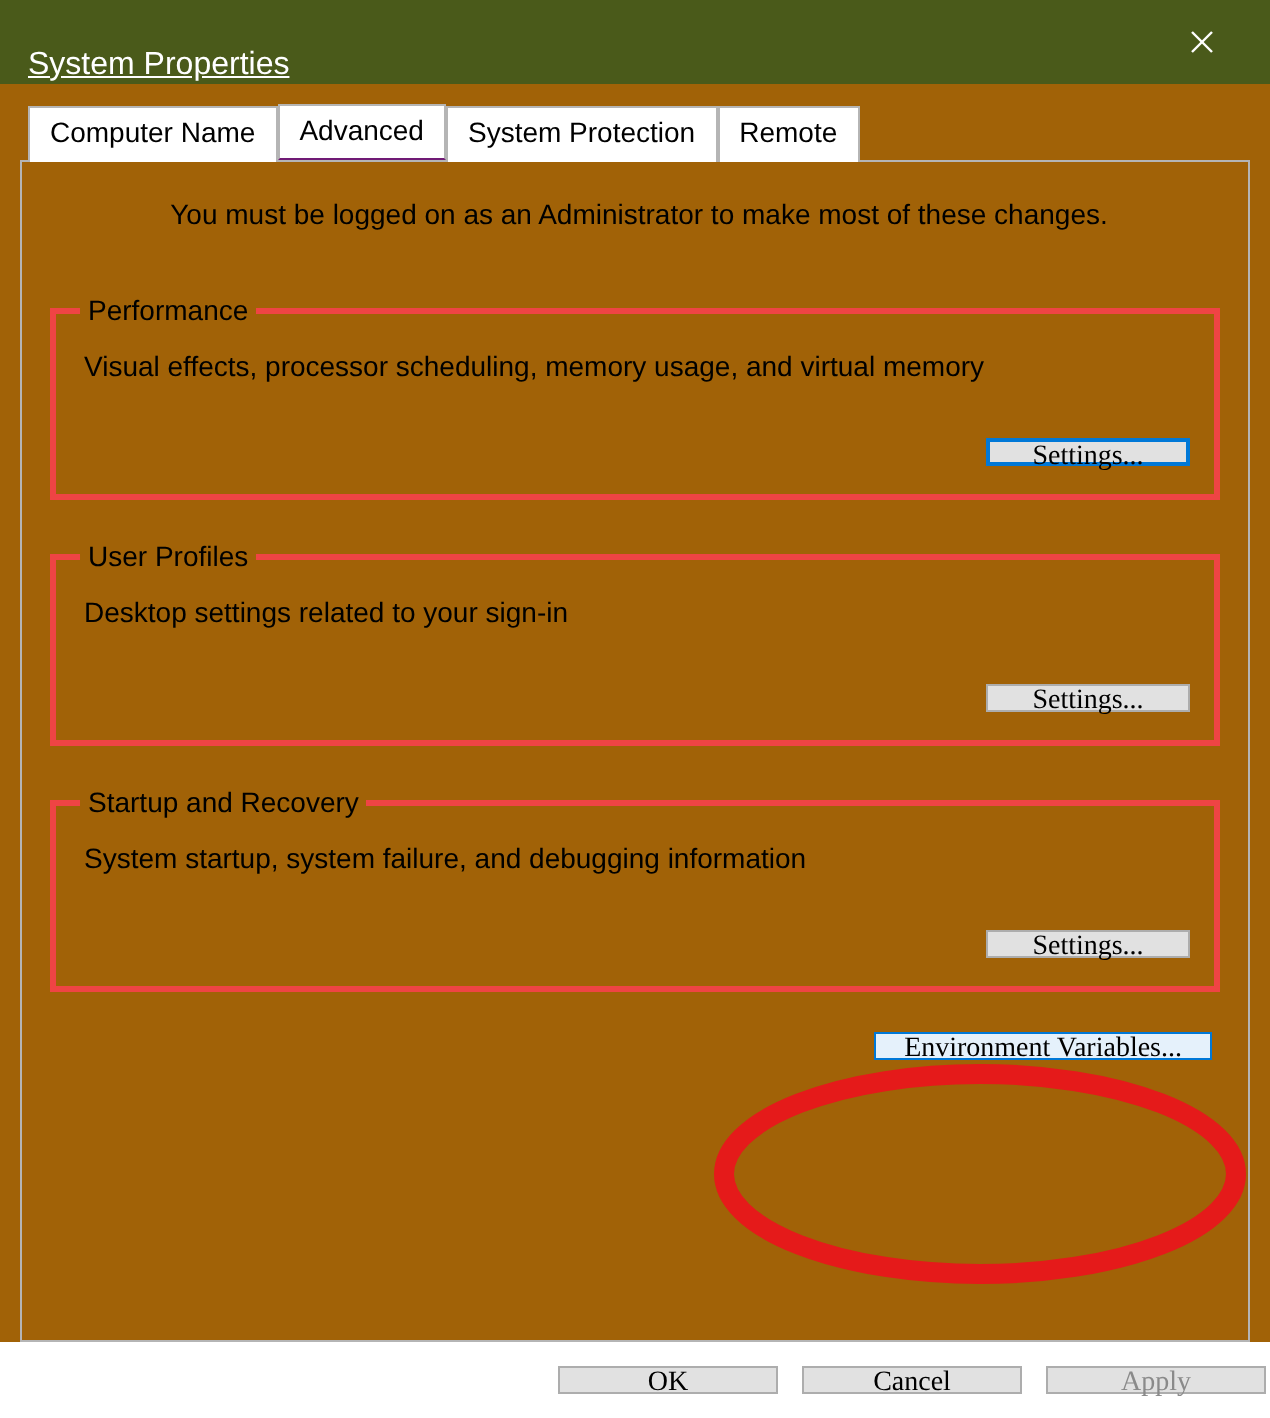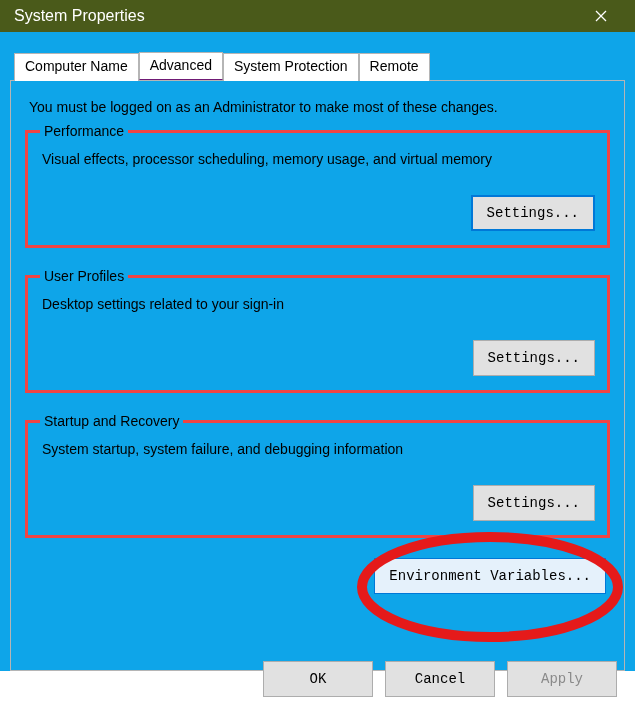--- a/index.html
+++ b/index.html
@@ -9,40 +9,41 @@
     font-size: 14px;
     background: #fff;
     width: 635px;
     height: 709px;
     overflow: hidden;
     position: relative;
   }
   .titlebar {
     background: #4a5a1a;
     color: #fff;
-    height: 32px;
-    display: flex;
-    align-items: center;
+    height: 42px;
+    display: flex;
+    align-items: flex-end;
     padding: 0 14px;
     font-size: 16px;
     font-weight: 400;
+    text-decoration: underline;
   }
   .titlebar .title { flex: 1; }
   .titlebar .close {
     width: 40px;
     height: 42px;
     display: flex;
     align-items: center;
     justify-content: center;
     cursor: pointer;
     font-size: 16px;
   }
   .content {
-    padding: 20px 10px 0 10px;
-    background: #0ea5e9;
+    padding: 10px 10px 0 10px;
+    background: #a16207;
   }
   .tabs {
     display: flex;
     border-bottom: 1px solid #b5b5b5;
     padding-left: 4px;
   }
   .tab {
     padding: 4px 10px 5px 10px;
     border: 1px solid #b5b5b5;
     border-bottom: none;
@@ -65,46 +66,47 @@
     top: 1px;
   }
   .panel {
     border: 1px solid #b5b5b5;
     border-top: none;
     padding: 18px 14px 14px 14px;
     min-height: 590px;
     position: relative;
   }
   .intro {
-    margin: 0 0 8px 4px;
+    margin: 0 0 32px 4px;
+    text-align: center;
   }
   fieldset.group {
     border: 3px solid #ef4444;
     margin: 0 0 20px 0;
     padding: 12px 12px 14px 12px;
     position: relative;
   }
   fieldset.group legend {
     padding: 0 4px;
     font-size: 14px;
   }
   .group-desc {
     margin: 0 0 28px 2px;
   }
   .btn-row {
     display: flex;
     justify-content: flex-end;
   }
   button.btn {
     min-width: 102px;
-    height: 36px;
+    height: 14px;
     padding: 0 14px;
     border: 1px solid #adadad;
     background: #e1e1e1;
-    font-family: Liberation Mono, monospace;
+    font-family: Liberation Serif, serif;
     font-size: 14px;
     cursor: pointer;
   }
   button.btn.highlight {
     border: 2px solid #0078d7;
     background: #e1e1e1;
   }
   button.btn.highlight2 {
     border: 1px solid #0078d7;
     background: #e5f1fb;
@@ -114,21 +116,21 @@
     cursor: default;
   }
   .env-row {
     display: flex;
     justify-content: flex-end;
     margin: 12px 4px 0 0;
   }
   .dialog-buttons {
     position: absolute;
     bottom: 12px;
-    right: 18px;
+    right: 2px;
     display: flex;
     gap: 12px;
   }
   .dialog-buttons button.btn {
     min-width: 110px;
   }
   .annotation {
     position: absolute;
     pointer-events: none;
     z-index: 50;

